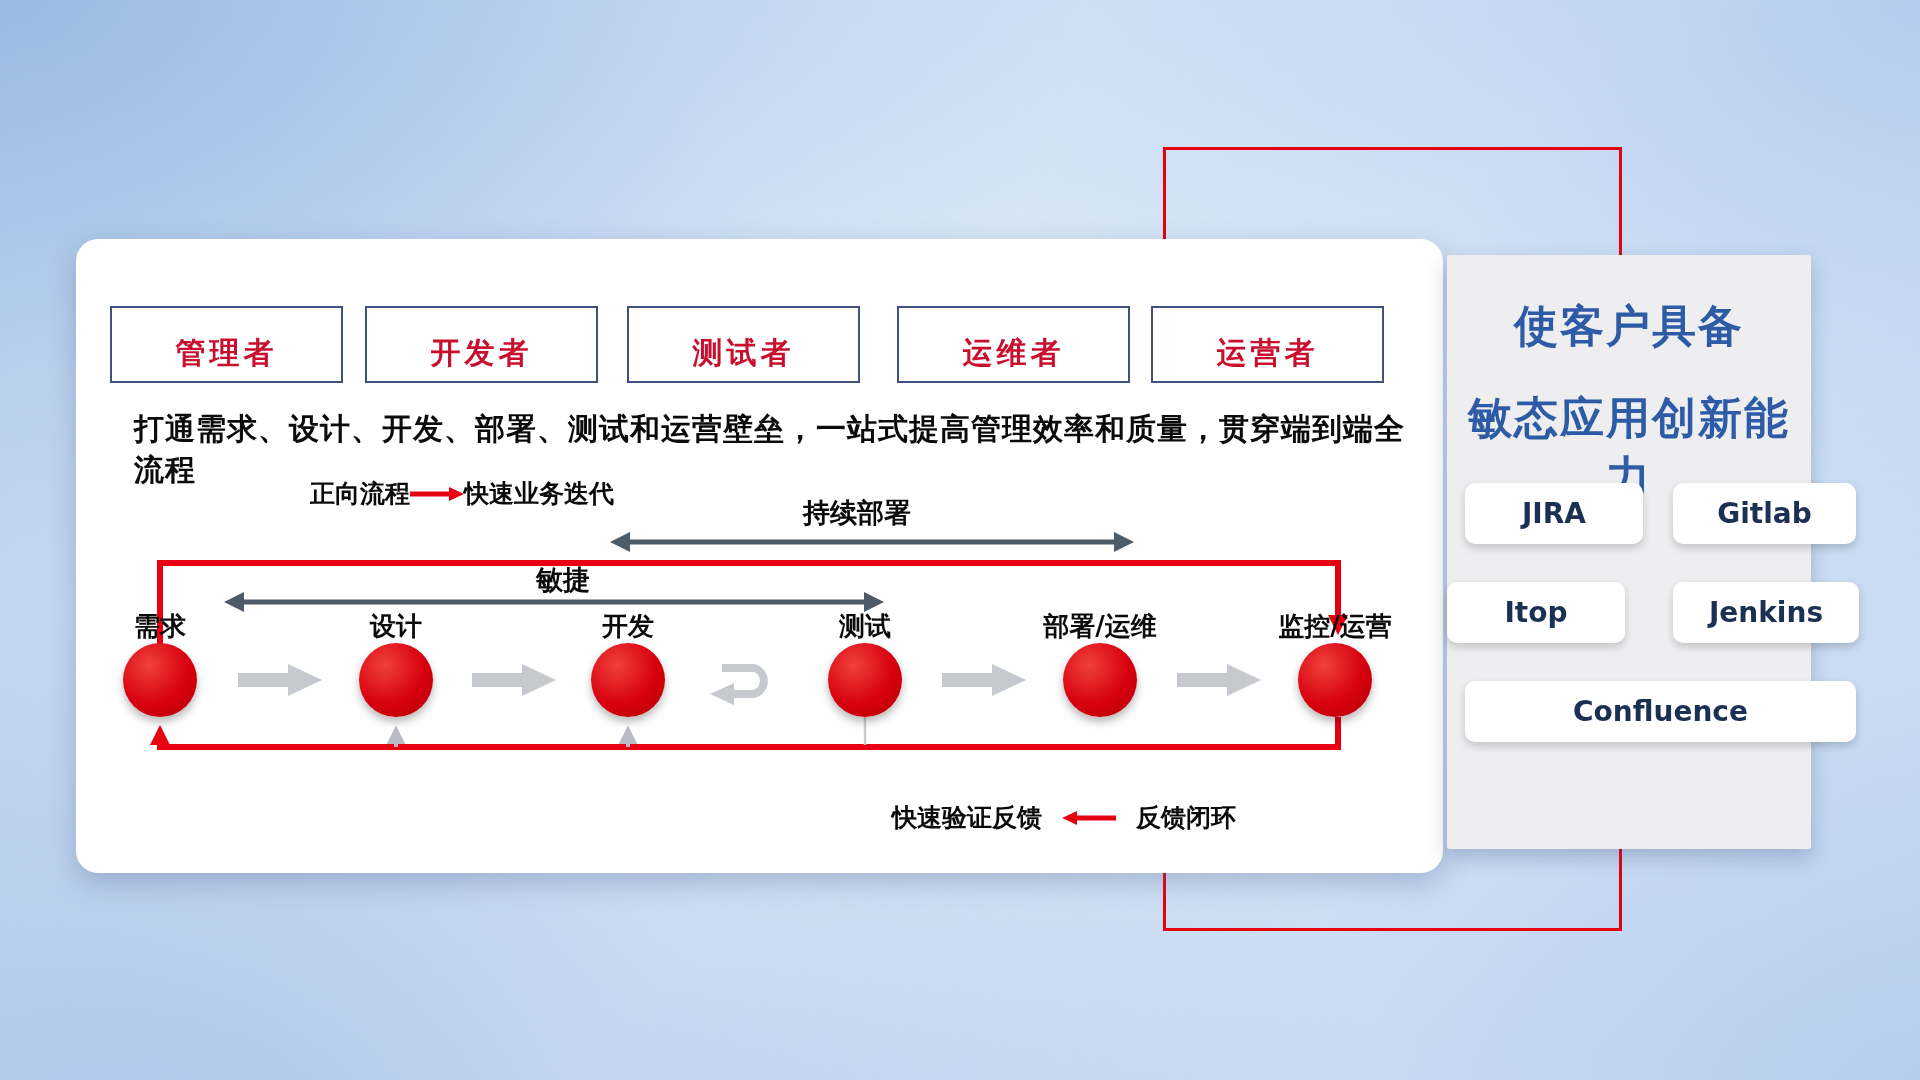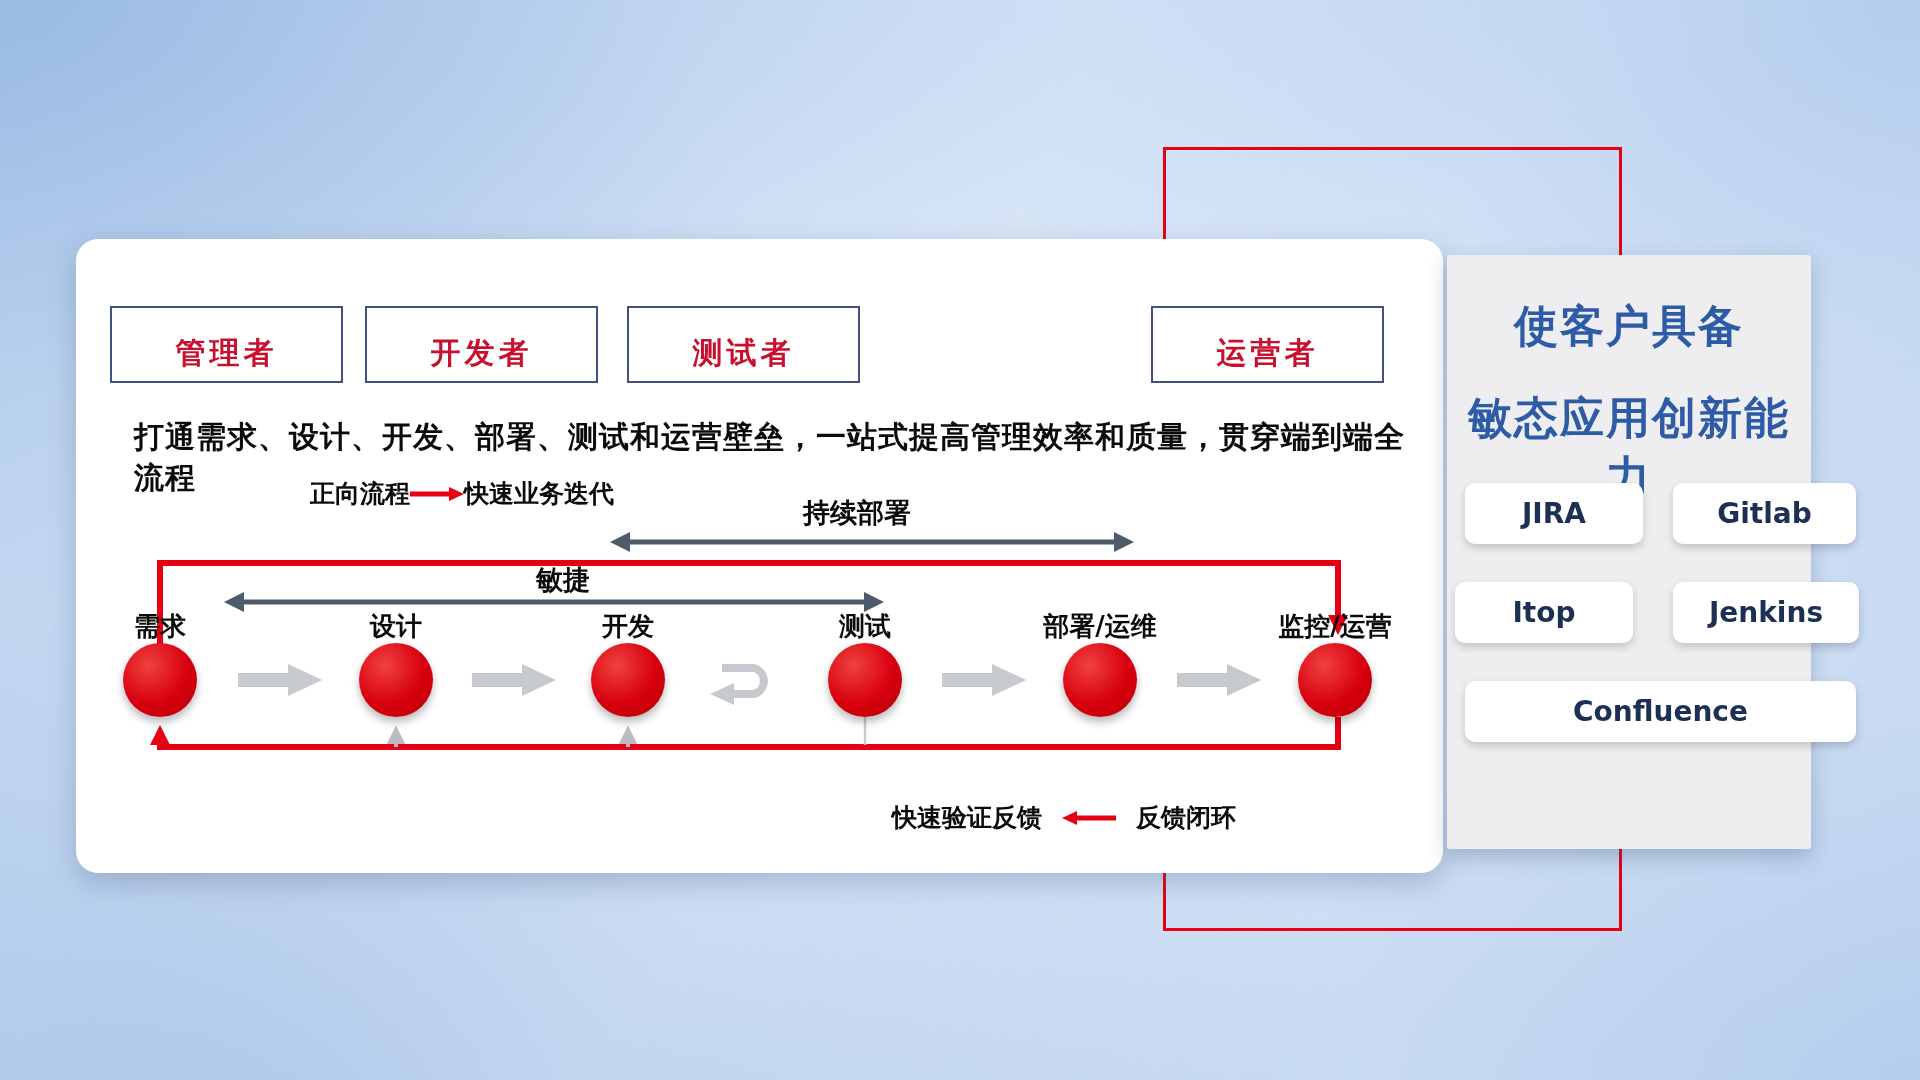--- a/index.html
+++ b/index.html
@@ -34,21 +34,21 @@
     position: absolute; top: 67px; width: 233px; height: 77px;
     background: #ffffff; border: 2px solid #40507f;
     display: flex; align-items: center; justify-content: center;
   }
   .role-box span {
     color: #c8102e; font-size: 30px; font-weight: bold; letter-spacing: 4px; margin-top: 18px;
   }
 
   .desc {
     position: absolute; left: 58px; top: 170px; width: 1280px;
-    font-size: 30px; font-weight: bold; color: #0b0b0b; letter-spacing: 1px; margin-top: 8px;
+    font-size: 30px; font-weight: bold; color: #0b0b0b; letter-spacing: 1px;
   }
 
   .legend-forward {
     position: absolute; left: 210px; top: 238px;
     display: flex; align-items: center; gap: 0; margin-left: 24px;
   }
   .legend-feedback {
     position: absolute; left: 816px; top: 562px;
     display: flex; align-items: center; gap: 20px;
   }
@@ -102,20 +102,23 @@
   <div class="card">
 
     <div class="role-box" style="left:34px">
         <span>管理者</span>
       </div>
     <div class="role-box" style="left:289px">
         <span>开发者</span>
       </div>
     <div class="role-box" style="left:551px">
         <span>测试者</span>
+      </div>
+    <div class="role-box" style="left:821px">
+        <span>运维者</span>
       </div>
     <div class="role-box" style="left:1075px">
         <span>运营者</span>
       </div>
 
     <div class="desc">打通需求、设计、开发、部署、测试和运营壁垒，一站式提高管理效率和质量，贯穿端到端全流程</div>
 
     <div class="legend-forward">
       <span class="legend-text">正向流程</span>
       <svg width="54" height="14" viewBox="0 0 54 14">
@@ -186,18 +189,18 @@
     </div>
 
   </div>
 
   <div class="panel">
     <div class="panel-title l1">使客户具备</div>
     <div class="panel-title l2">敏态应用创新能力</div>
 
     <div class="tool-btn" style="left:18px;  top:228px; width:178px;">JIRA</div>
     <div class="tool-btn" style="left:226px; top:228px; width:183px;">Gitlab</div>
-    <div class="tool-btn" style="left:8px;  top:327px; width:178px;">Itop</div>
+    <div class="tool-btn" style="left:0;  top:327px; width:178px;">Itop</div>
     <div class="tool-btn" style="left:226px; top:327px; width:186px;">Jenkins</div>
     <div class="tool-btn" style="left:18px;  top:426px; width:391px;">Confluence</div>
   </div>
 
 </div>
 
 </body></html>

